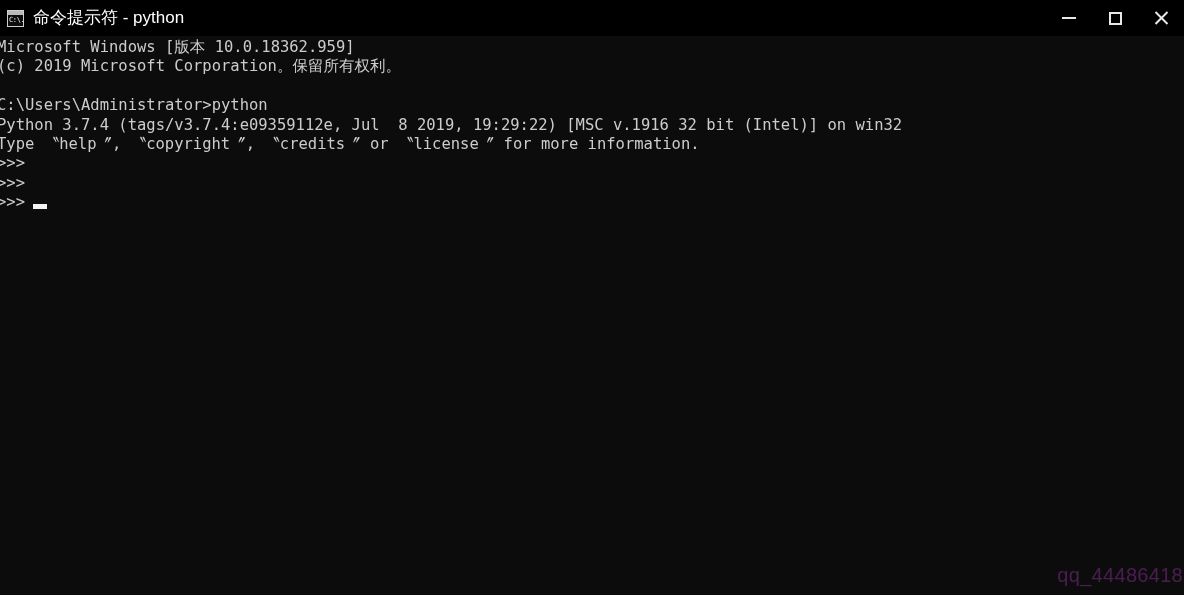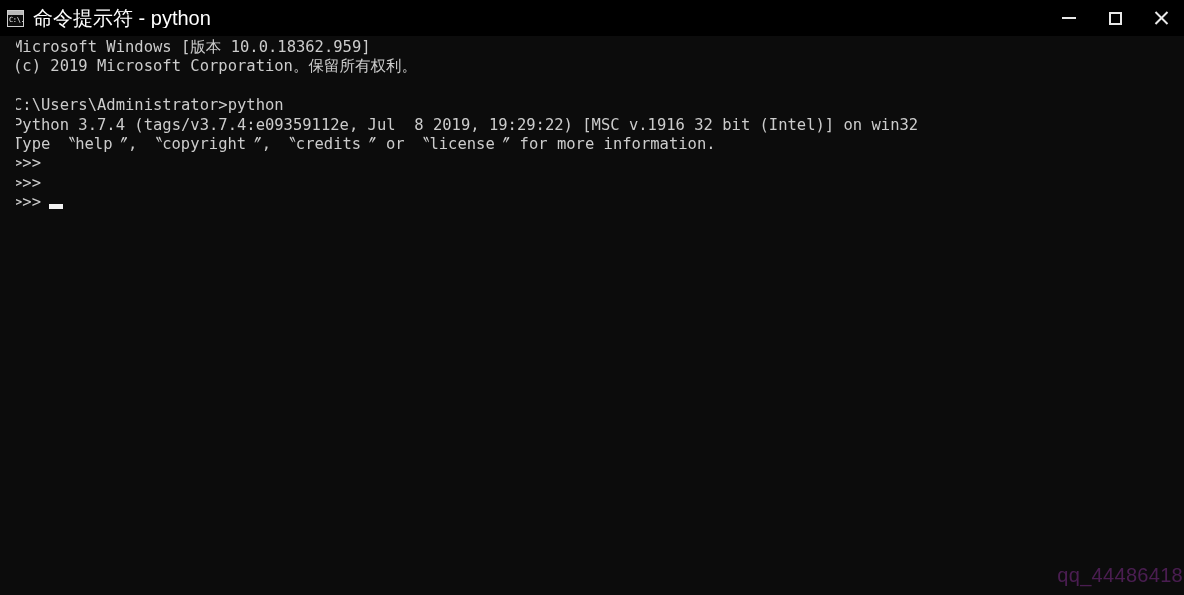--- a/index.html
+++ b/index.html
@@ -77,21 +77,21 @@
     font-family: "DejaVu Sans Mono", monospace;
     font-size: 7px;
     line-height: 10px;
     letter-spacing: -0.4px;
     white-space: nowrap;
   }
 
   .title-text {
     color: #ffffff;
     font-family: "Liberation Sans", sans-serif;
-    font-size: 20px;
+    font-size: 17px;
     line-height: 20px;
     white-space: nowrap;
     overflow: hidden;
     text-overflow: clip;
   }
 
   
   .titlebar-buttons {
     display: flex;
     align-items: stretch;
@@ -137,21 +137,21 @@
     height: 0;
     border-top: 2px solid #e8e8e8;
   }
   .winbtn .glyph-close::before { transform: rotate(45deg); }
   .winbtn .glyph-close::after  { transform: rotate(-45deg); }
 
   
   .console {
     position: absolute;
     top: 36px;
-    left: 16px;
+    left: 0;
     width: 1040px;
     height: 559px;
     background: #0c0c0c;
     overflow: hidden;
   }
 
   .console-text {
     position: absolute;
     top: 2px;
     left: -3px;          

